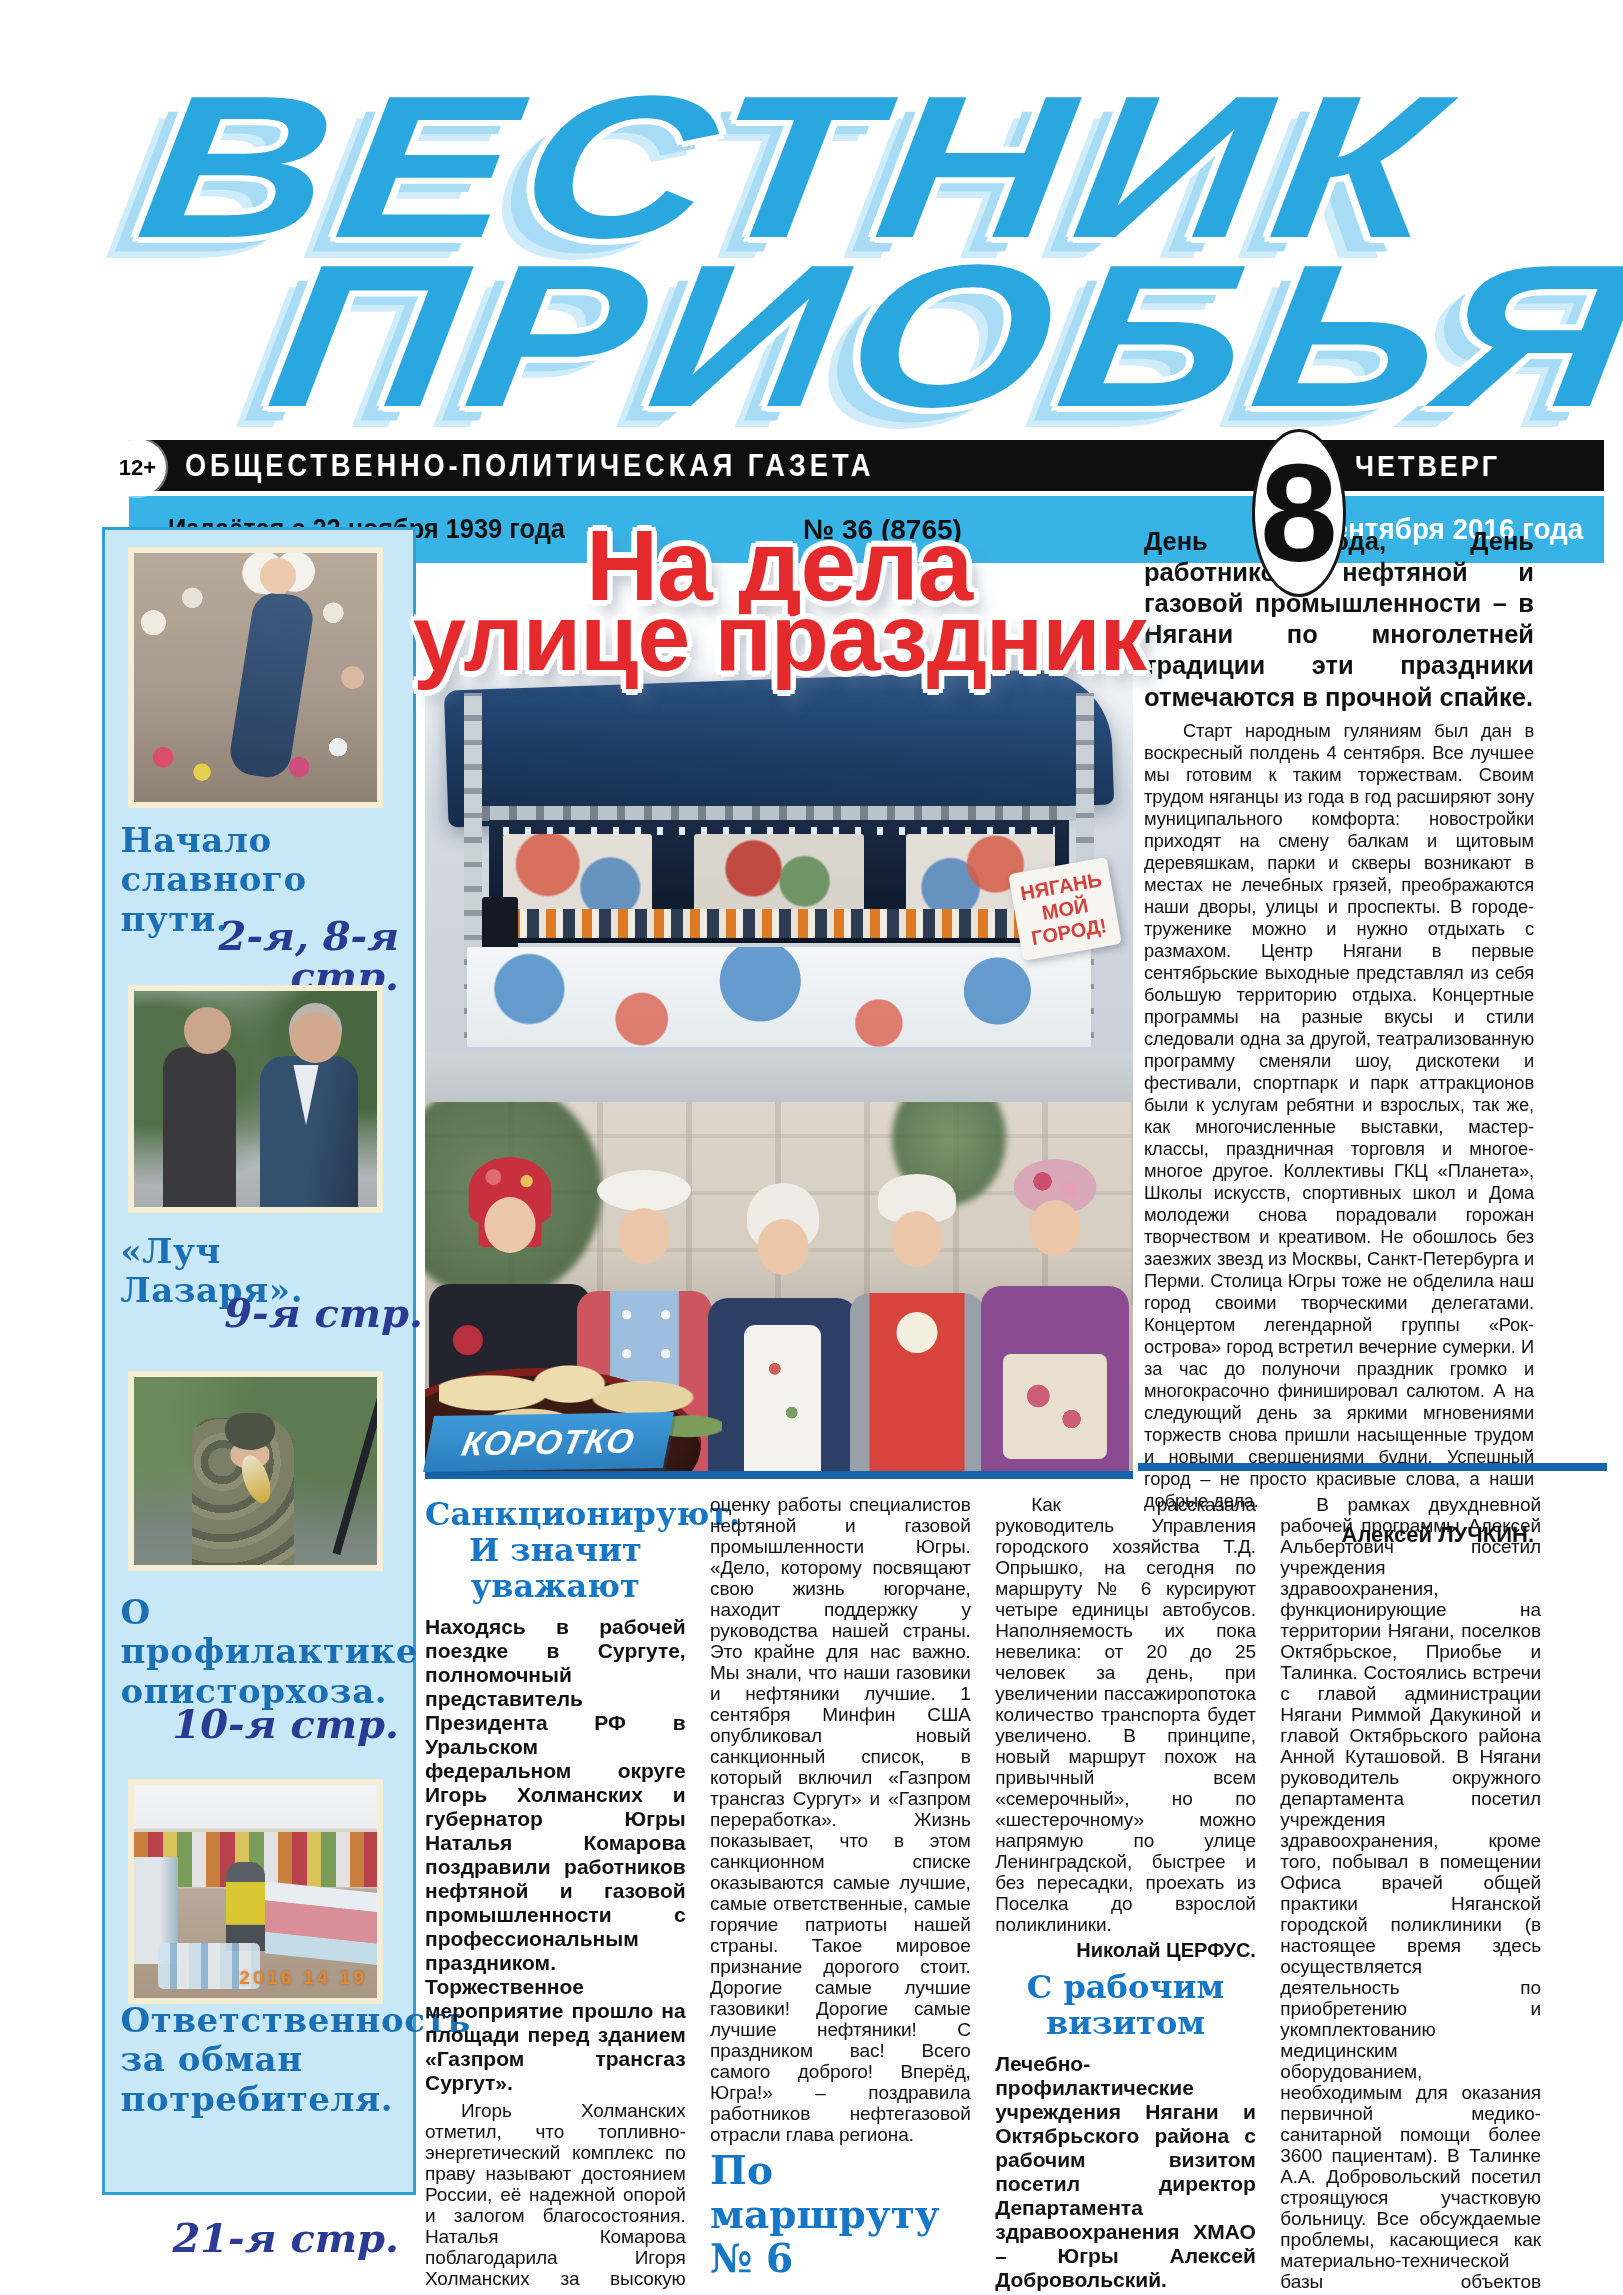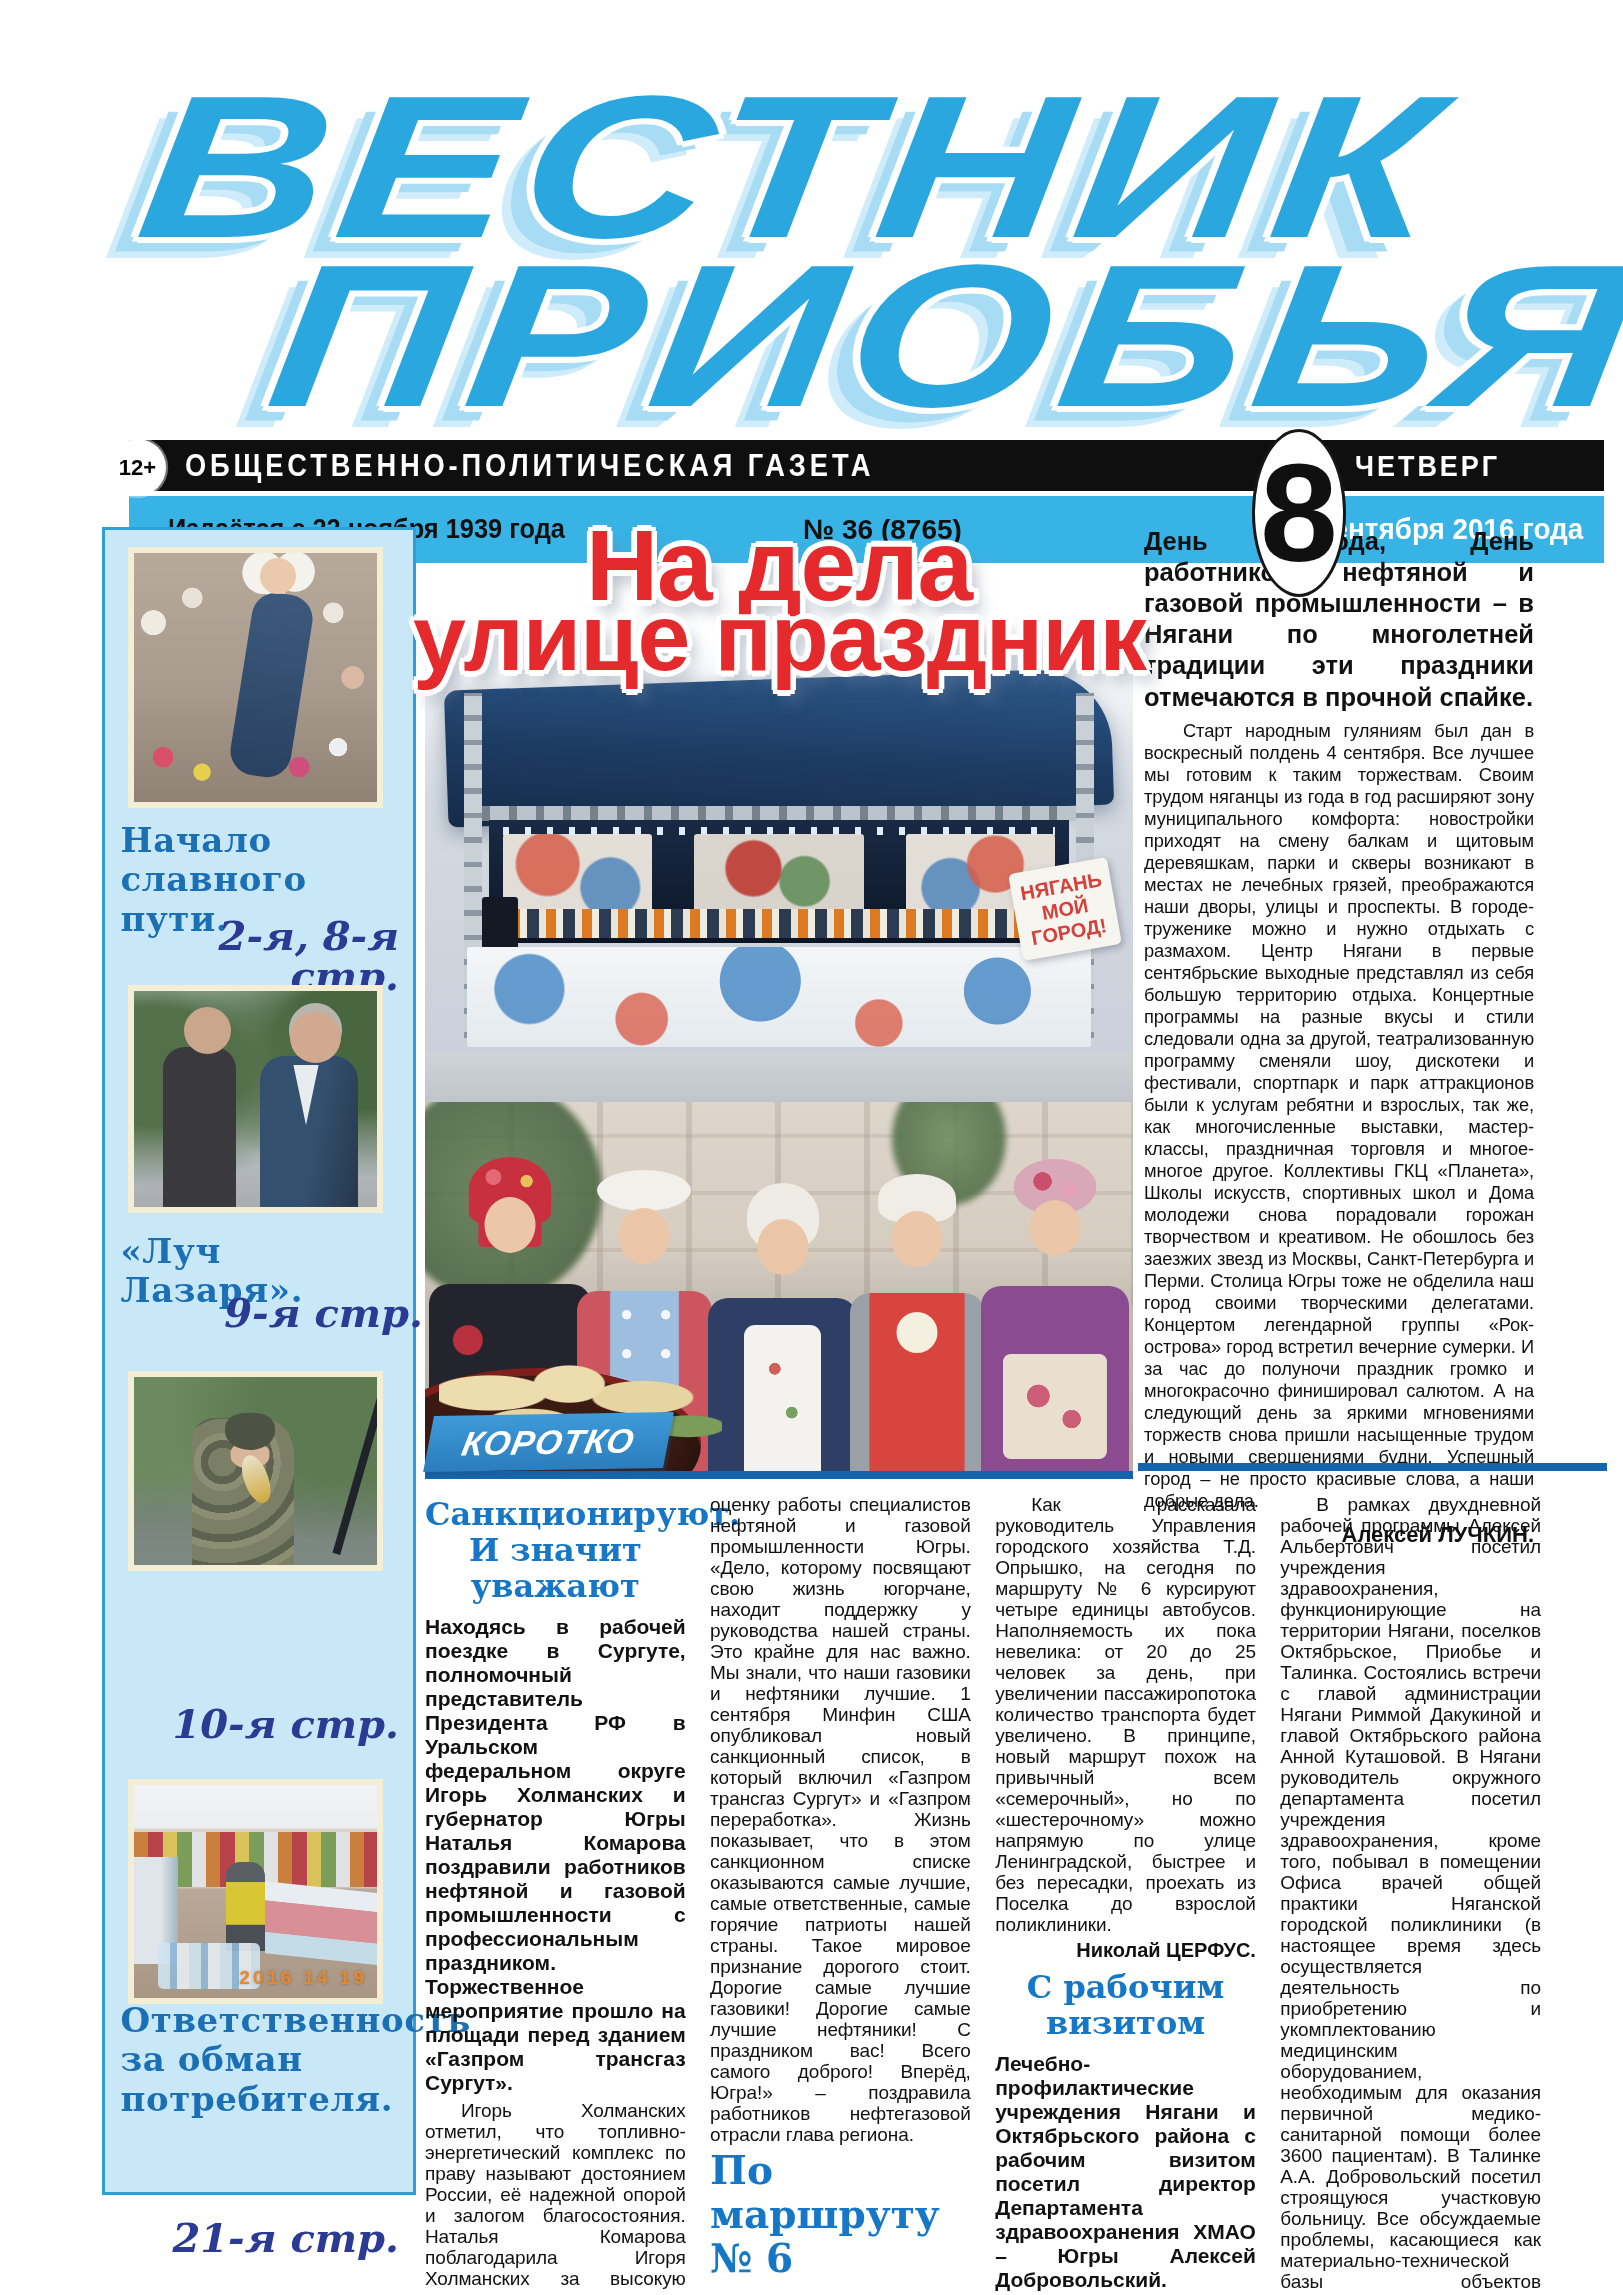--- a/index.html
+++ b/index.html
@@ -300,20 +300,22 @@
     <div class="s-title st1">«Луч Лазаря».</div>
     <div class="s-ref sr1">9-я стр.</div>
 
     <div class="s-photo sp2 ph-fisher">
       <div class="fisher">
           <div class="hd"></div>
         </div>
       <div class="fish"></div>
       <div class="rod"></div>
     </div>
+    <div class="s-title st2">О профилактике
+описторхоза.</div>
     <div class="s-ref sr2">10-я стр.</div>
 
     <div class="s-photo sp3 ph-shop">
       <div class="shelves"></div>
       <div class="fridge-l"></div>
       <div class="counter-r"></div>
       <div class="shopper"></div>
       <div class="bottles"></div>
       <span class="ts">2016 14 19</span>
     </div>

